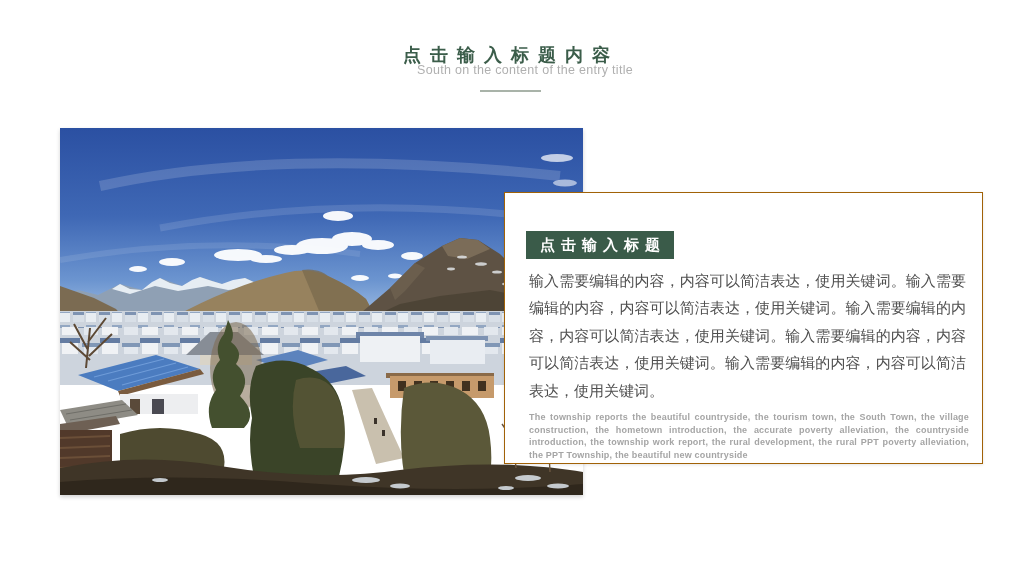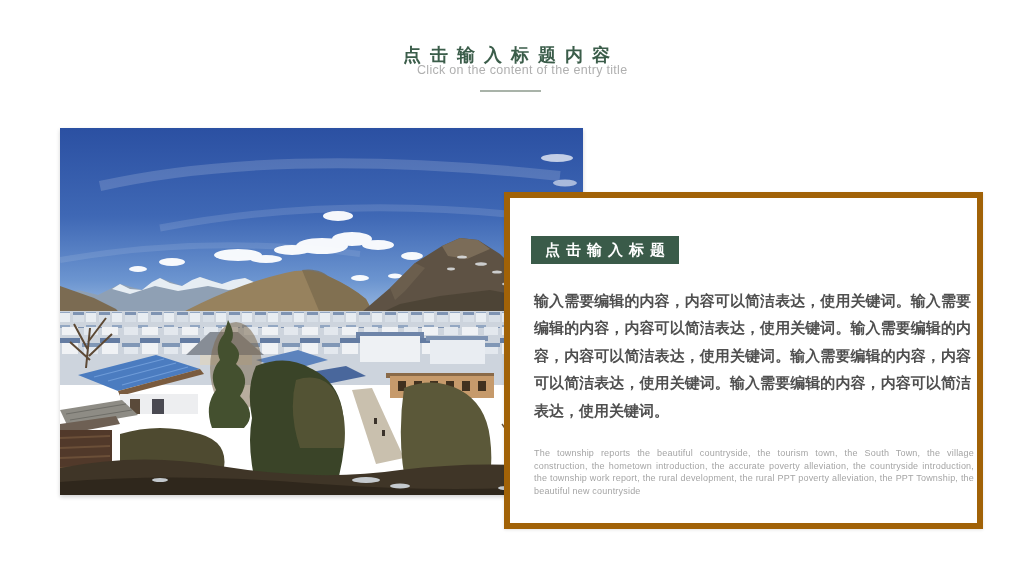--- a/index.html
+++ b/index.html
@@ -28,48 +28,48 @@
   
   .photo{
     position:absolute;left:60px;top:128px;width:523px;height:367px;
     box-shadow:0 2px 4px rgba(0,0,0,.18);
     overflow:hidden;z-index:1;
   }
   .photo svg{display:block;width:523px;height:367px;}
 
   
   .card{
-    position:absolute;left:504px;top:192px;width:479px;height:337px;
+    position:absolute;left:504px;top:192px;width:479px;height:272px;
     box-sizing:border-box;background:#ffffff;
-    border:6px solid #a16207;box-shadow:0 1px 3px rgba(0,0,0,.10);
+    border:1px solid #a16207;box-shadow:0 1px 3px rgba(0,0,0,.10);
     padding:38px 26px 0 21px;z-index:4;
   }
   .badge{
     display:inline-block;background:#3a5b49;color:#ffffff;
     font-size:15px;font-weight:700;letter-spacing:6px;
     padding:6px 8px 6px 14px;line-height:16px;
   }
   .body-cn{
-    margin:23px 0 0 3px;width:437px;
+    margin:8px 0 0 3px;width:437px;
     font-size:15px;line-height:27.4px;color:#4f4f4f;
-    text-align:justify;text-justify:inter-ideograph;word-break:break-all;font-weight:bold;
+    text-align:justify;text-justify:inter-ideograph;word-break:break-all;
   }
   .body-en{
-    margin:23px 0 0 3px;width:440px;
+    margin:7px 0 0 3px;width:440px;
     font-size:9px;line-height:12.6px;color:#a5a5a5;
-    text-align:justify;letter-spacing:.2px;
+    text-align:justify;letter-spacing:.2px;font-weight:bold;
   }
 </style>
 </head>
 <body>
 
 <div class="slide">
 
   <h1 class="title">点击输入标题内容</h1>
-  <div class="subtitle">Click on the content of the entry title</div>
+  <div class="subtitle">South on the content of the entry title</div>
   <div class="divider"></div>
 
   <div class="photo">
     <svg viewBox="0 0 523 367" preserveAspectRatio="none">
       <defs>
         <linearGradient id="sky" x1="0" y1="0" x2="0" y2="1">
           <stop offset="0" stop-color="#2b50a2"></stop>
           <stop offset="0.45" stop-color="#3f68b5"></stop>
           <stop offset="0.78" stop-color="#6c95d0"></stop>
           <stop offset="1" stop-color="#a8c4e6"></stop>

